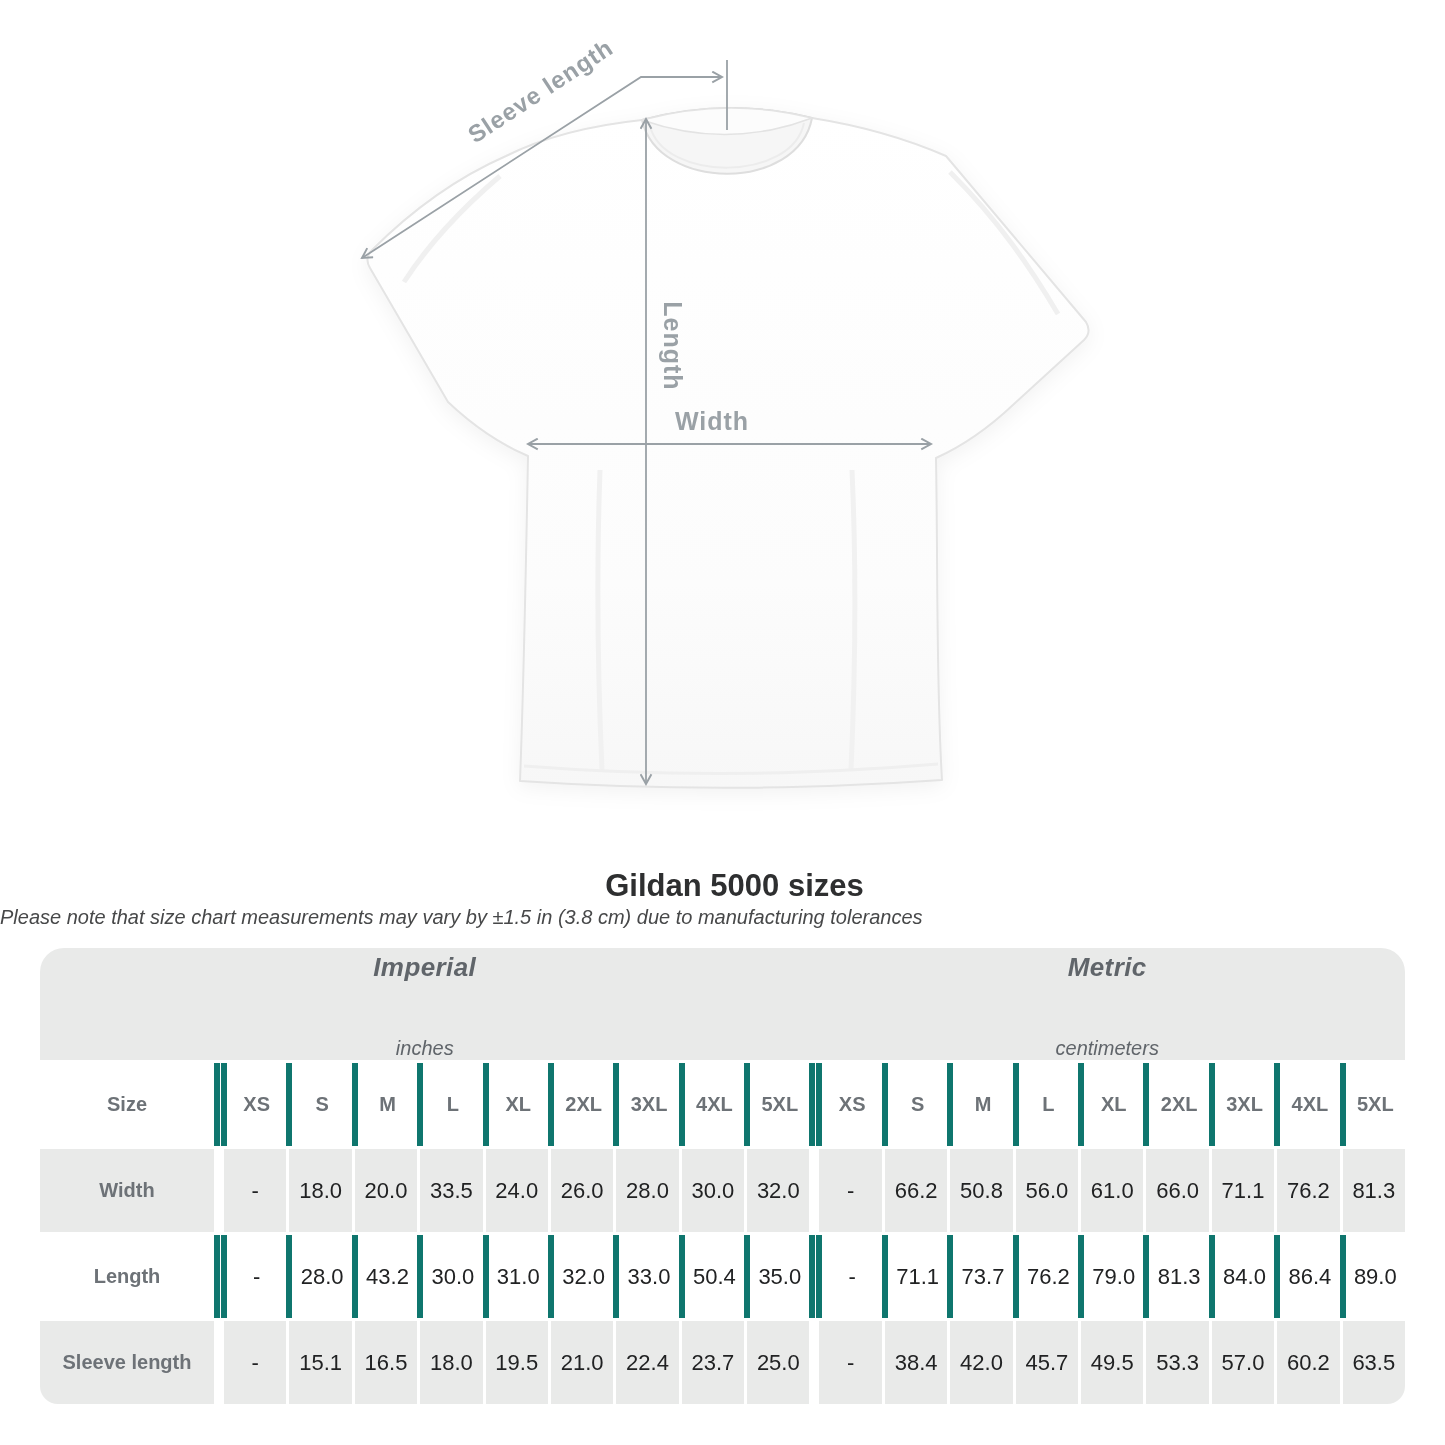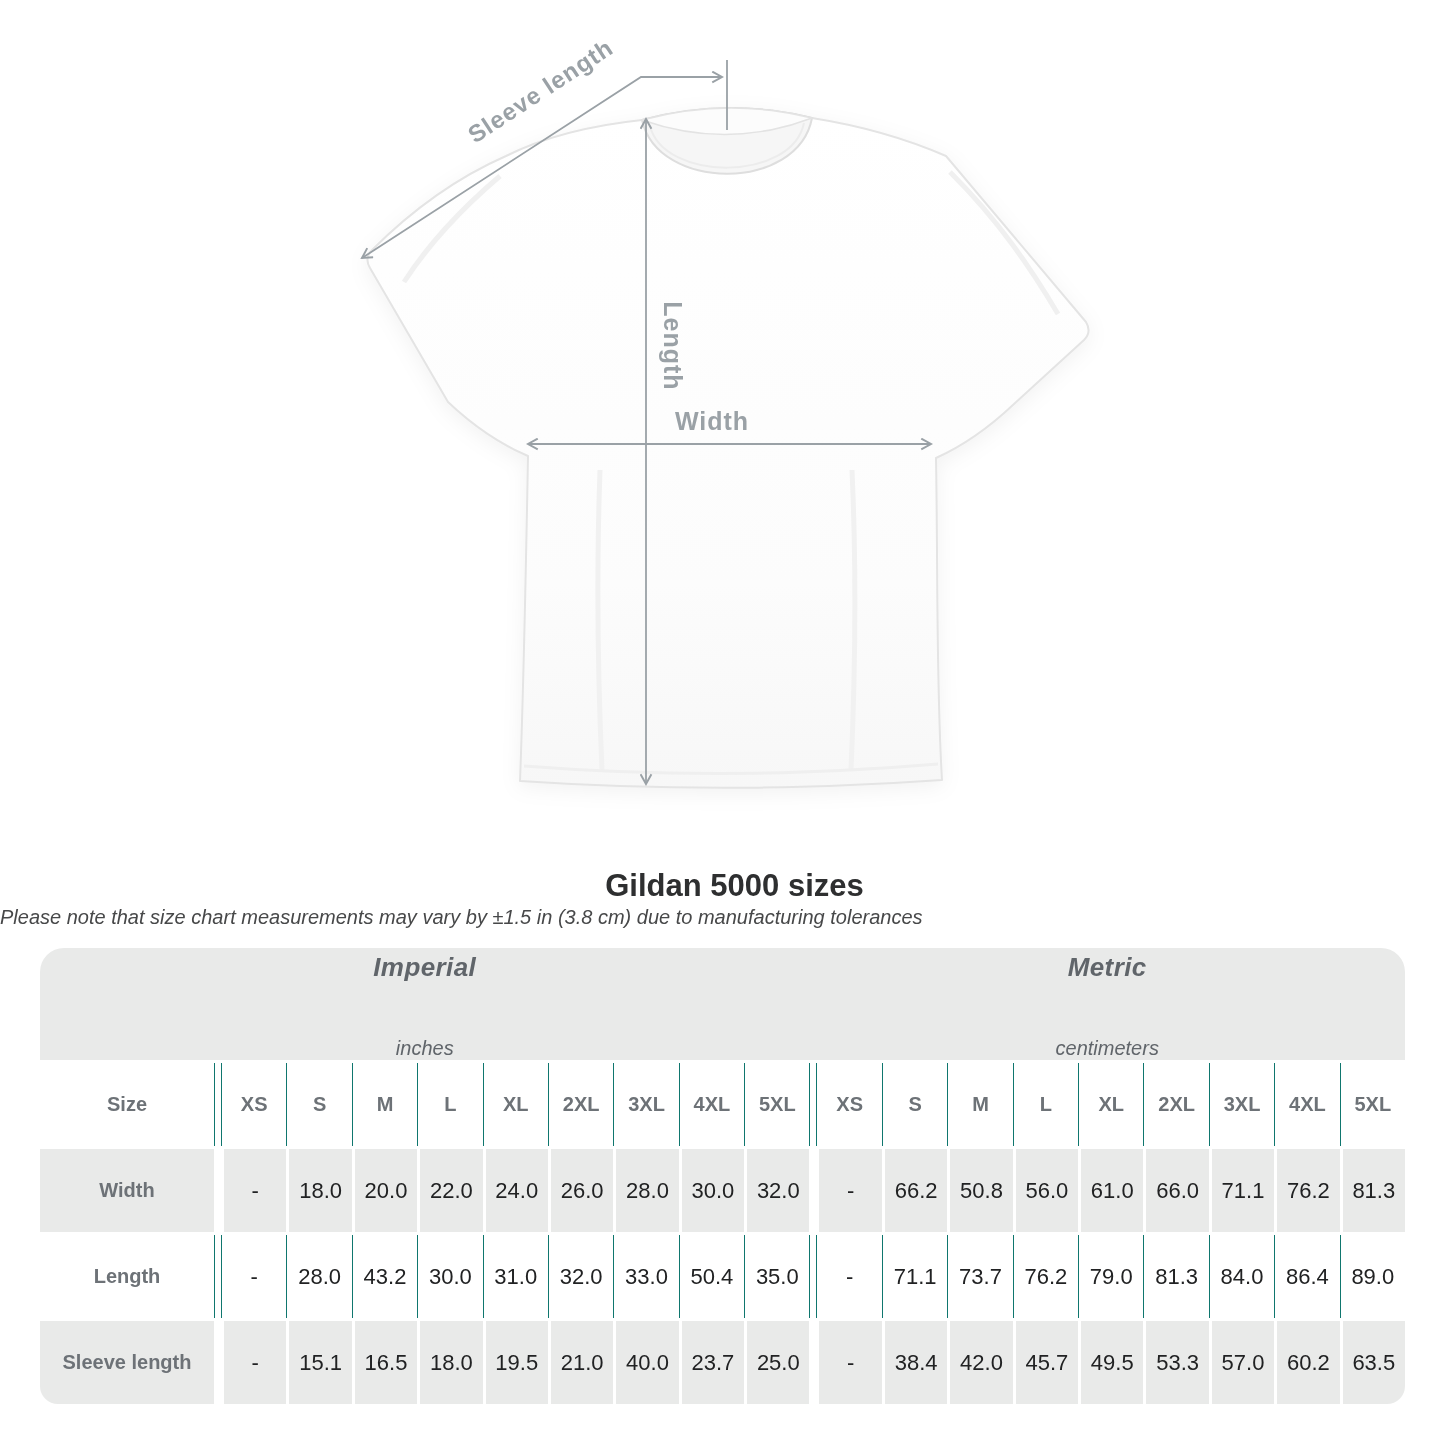--- a/index.html
+++ b/index.html
@@ -26,21 +26,21 @@
   .band-half{display:flex;flex-direction:column;align-items:center;justify-content:center;gap:8px;padding-top:4px;}
   .band-half.imp{width:56.37%;}
   .band-half.met{width:43.63%;}
   .band-title{font-size:26px;font-weight:bold;font-style:italic;color:#60656a;letter-spacing:.4px;}
   .band-sub{font-size:20px;font-style:italic;color:#60656a;margin-top:46px;}
 
   .cell{display:flex;align-items:center;justify-content:center;font-size:22px;color:#212223;}
   .lab{font-weight:bold;font-size:20px;color:#6d7277;}
   .szc{font-weight:bold;font-size:20px;color:#6d7277;}
   .g{background:#e9eae9;}
-  .sep{border-left:1px solid #0f766e;}
+  .sep{border-left:6px solid #0f766e;}
   .sepw{border-left:3px solid #ffffff;}
   .blc{border-bottom-left-radius:18px;}
   .brc{border-bottom-right-radius:18px;}
 </style>
 </head>
 <body>
 
 <div class="stage">
 
   <svg class="tee-svg" width="1445" height="830" viewBox="0 0 1445 830">
@@ -128,21 +128,21 @@
       <div class="cell szc sep">XL</div>
       <div class="cell szc sep">2XL</div>
       <div class="cell szc sep">3XL</div>
       <div class="cell szc sep">4XL</div>
       <div class="cell szc sep">5XL</div>
       <div class="cell lab g">Width</div>
       <div class="cell sp sepw"></div>
       <div class="cell val sepw g">-</div>
       <div class="cell val sepw g">18.0</div>
       <div class="cell val sepw g">20.0</div>
-      <div class="cell val sepw g">22.0</div>
+      <div class="cell val sepw g">33.5</div>
       <div class="cell val sepw g">24.0</div>
       <div class="cell val sepw g">26.0</div>
       <div class="cell val sepw g">28.0</div>
       <div class="cell val sepw g">30.0</div>
       <div class="cell val sepw g">32.0</div>
       <div class="cell sp sepw"></div>
       <div class="cell val sepw g">-</div>
       <div class="cell val sepw g">66.2</div>
       <div class="cell val sepw g">50.8</div>
       <div class="cell val sepw g">56.0</div>
@@ -173,21 +173,21 @@
       <div class="cell val sep">86.4</div>
       <div class="cell val sep">89.0</div>
       <div class="cell lab g blc">Sleeve length</div>
       <div class="cell sp sepw"></div>
       <div class="cell val sepw g">-</div>
       <div class="cell val sepw g">15.1</div>
       <div class="cell val sepw g">16.5</div>
       <div class="cell val sepw g">18.0</div>
       <div class="cell val sepw g">19.5</div>
       <div class="cell val sepw g">21.0</div>
-      <div class="cell val sepw g">40.0</div>
+      <div class="cell val sepw g">22.4</div>
       <div class="cell val sepw g">23.7</div>
       <div class="cell val sepw g">25.0</div>
       <div class="cell sp sepw"></div>
       <div class="cell val sepw g">-</div>
       <div class="cell val sepw g">38.4</div>
       <div class="cell val sepw g">42.0</div>
       <div class="cell val sepw g">45.7</div>
       <div class="cell val sepw g">49.5</div>
       <div class="cell val sepw g">53.3</div>
       <div class="cell val sepw g">57.0</div>

